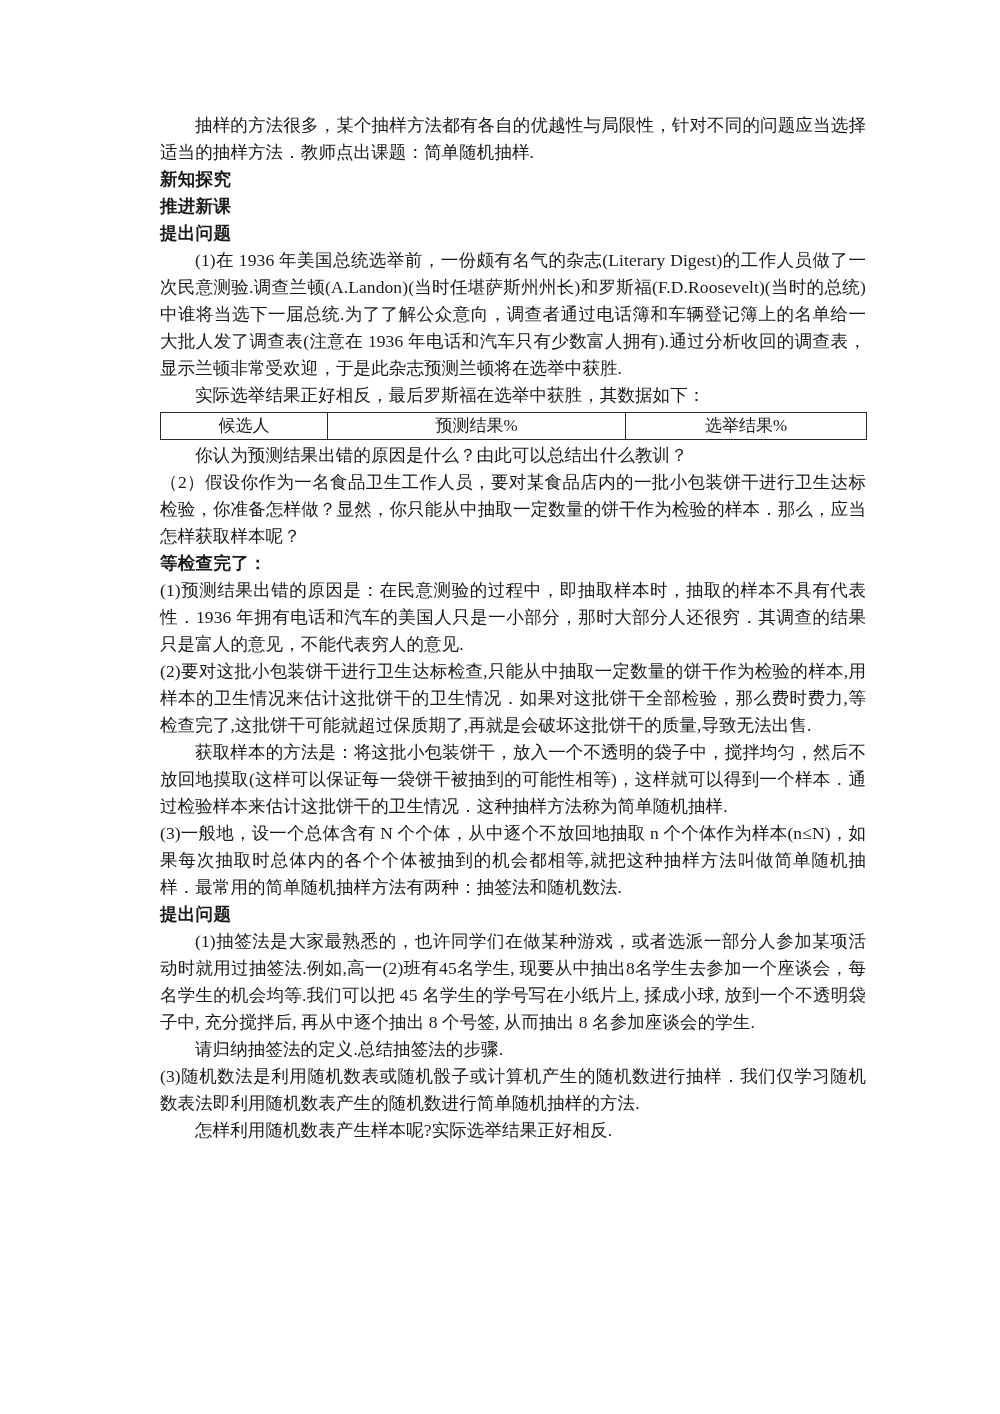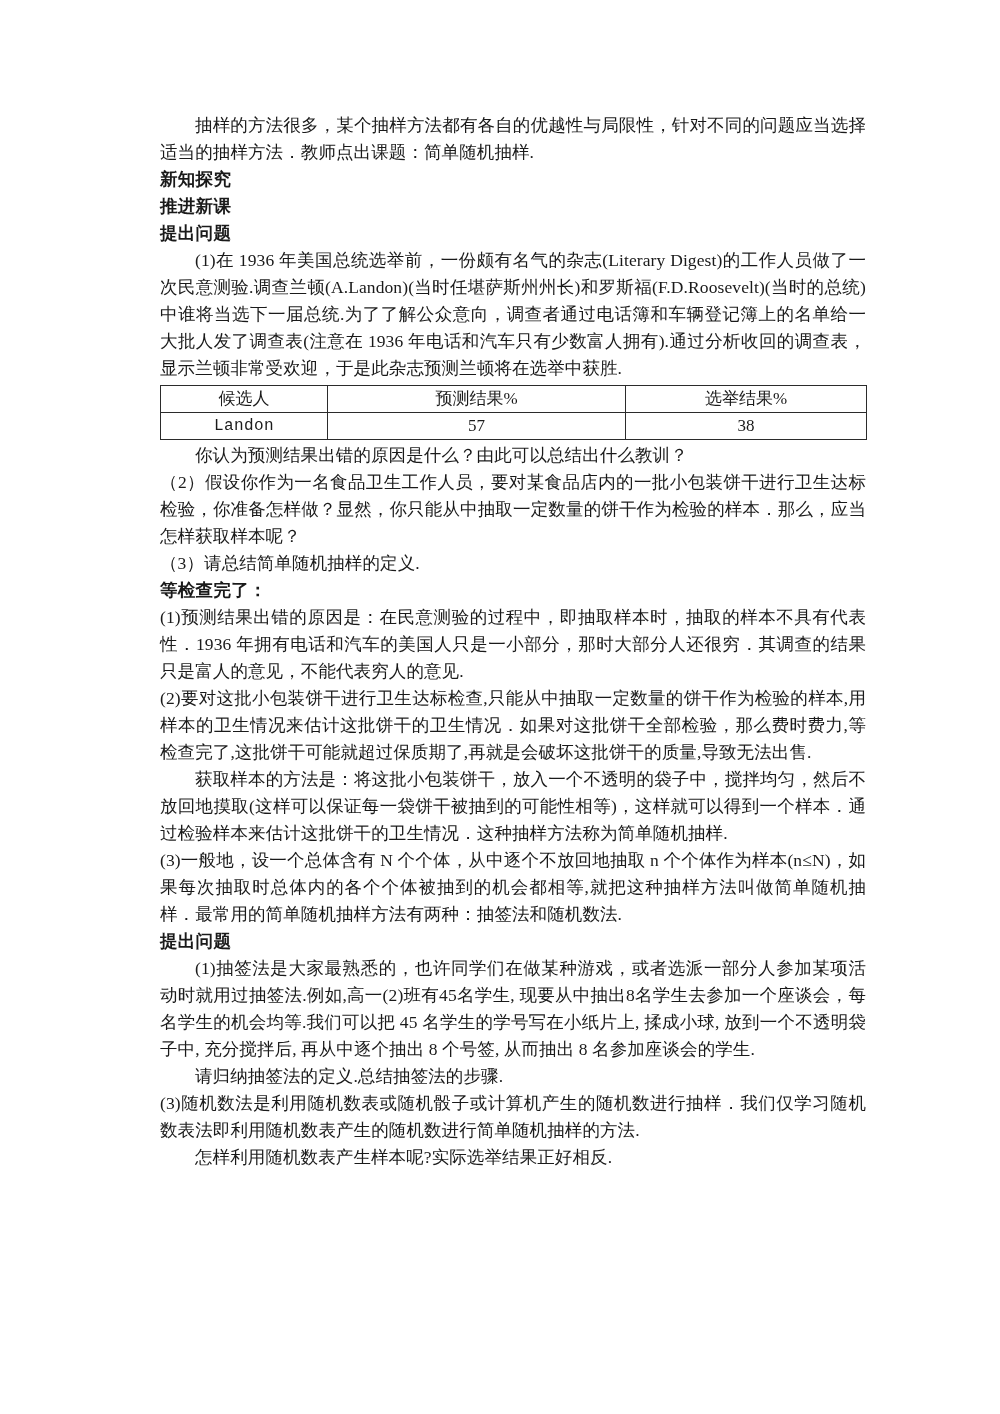--- a/index.html
+++ b/index.html
@@ -86,50 +86,45 @@
     <p class="para indent">抽样的方法很多，某个抽样方法都有各自的优越性与局限性，针对不同的问题应当选择适当的抽样方法．教师点出课题：简单随机抽样.</p>
 
     <p class="heading">新知探究</p>
 
     <p class="heading">推进新课</p>
 
     <p class="heading">提出问题</p>
 
     <p class="para indent">(1)在 1936 年美国总统选举前，一份颇有名气的杂志(Literary Digest)的工作人员做了一次民意测验.调查兰顿(A.Landon)(当时任堪萨斯州州长)和罗斯福(F.D.Roosevelt)(当时的总统)中谁将当选下一届总统.为了了解公众意向，调查者通过电话簿和车辆登记簿上的名单给一大批人发了调查表(注意在 1936 年电话和汽车只有少数富人拥有).通过分析收回的调查表，显示兰顿非常受欢迎，于是此杂志预测兰顿将在选举中获胜.</p>
 
+    <p class="para indent">实际选举结果正好相反，最后罗斯福在选举中获胜，其数据如下：</p>
 
     <div class="tbl-wrap">
       <table class="results">
         <colgroup>
           <col class="c1">
             <col class="c2">
             <col class="c3">
         </colgroup>
         <thead>
           <tr>
             <th>候选人</th>
             <th>预测结果%</th>
             <th>选举结果%</th>
           </tr>
         </thead>
         <tbody>
-          <tr>
-            <td class="mono">Landon</td>
-            <td class="num">57</td>
-            <td class="num">38</td>
-          </tr>
         </tbody>
       </table>
     </div>
 
     <p class="para indent">你认为预测结果出错的原因是什么？由此可以总结出什么教训？</p>
 
     <p class="para">（2）假设你作为一名食品卫生工作人员，要对某食品店内的一批小包装饼干进行卫生达标检验，你准备怎样做？显然，你只能从中抽取一定数量的饼干作为检验的样本．那么，应当怎样获取样本呢？</p>
 
-    <p class="para">（3）请总结简单随机抽样的定义.</p>
 
     <p class="heading">等检查完了：</p>
 
     <p class="para">(1)预测结果出错的原因是：在民意测验的过程中，即抽取样本时，抽取的样本不具有代表性．1936 年拥有电话和汽车的美国人只是一小部分，那时大部分人还很穷．其调查的结果只是富人的意见，不能代表穷人的意见.</p>
 
 
     <p class="para">(2)要对这批小包装饼干进行卫生达标检查,只能从中抽取一定数量的饼干作为检验的样本,用样本的卫生情况来估计这批饼干的卫生情况．如果对这批饼干全部检验，那么费时费力,等检查完了,这批饼干可能就超过保质期了,再就是会破坏这批饼干的质量,导致无法出售.</p>
 
     <p class="para indent">获取样本的方法是：将这批小包装饼干，放入一个不透明的袋子中，搅拌均匀，然后不放回地摸取(这样可以保证每一袋饼干被抽到的可能性相等)，这样就可以得到一个样本．通过检验样本来估计这批饼干的卫生情况．这种抽样方法称为简单随机抽样.</p>
 

